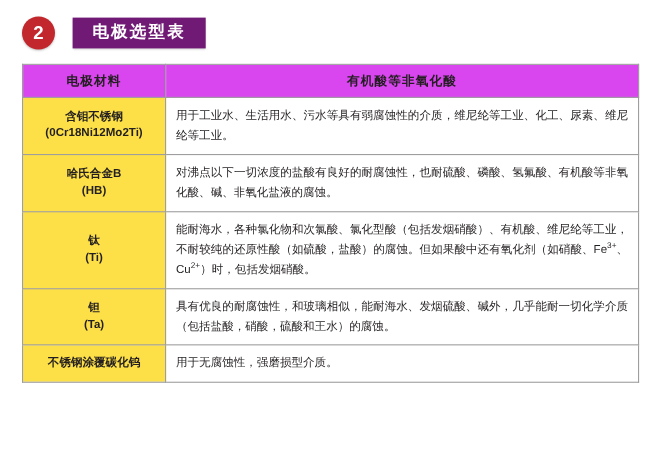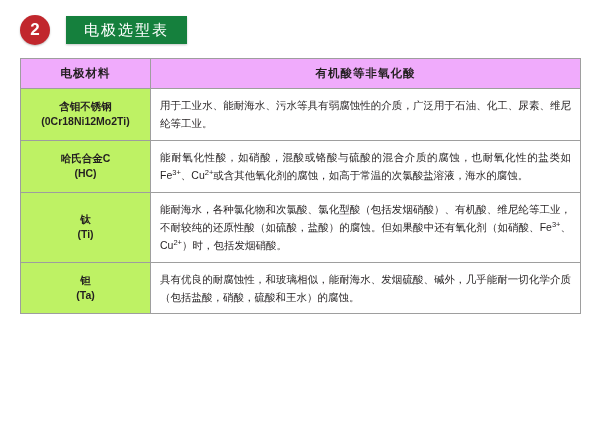--- a/index.html
+++ b/index.html
@@ -37,55 +37,55 @@
     font-size: 17px;
     font-weight: bold;
     display: flex;
     align-items: center;
     justify-content: center;
     box-shadow: 0 1px 2px rgba(0,0,0,0.25);
     flex: 0 0 auto;
   }
   .title-bar {
     margin-left: 16px;
-    background: #15803d;
+    background: #701a75;
     color: #ffffff;
     font-size: 15px;
-    font-weight: normal;
+    font-weight: bold;
     letter-spacing: 2px;
     padding: 6px 18px 7px 18px;
     line-height: 1;
     white-space: nowrap;
     box-shadow: 0 1px 2px rgba(0,0,0,0.22);
   }
   
   table.spec {
     border-collapse: collapse;
     width: 560px;
     table-layout: fixed;
     border: 1px solid #9e9e9e;
   }
   table.spec th, table.spec td {
     border: 1px solid #9e9e9e;
     vertical-align: middle;
   }
   table.spec thead th {
-    background: #f0abfc;
+    background: #d946ef;
     font-size: 11.5px;
     font-weight: bold;
     letter-spacing: 1px;
     padding: 7px 16px;
     text-align: center;
     color: #231f20;
   }
   .col-mat { width: 130px; }
   .col-desc { width: 430px; }
 
   td.mat {
-    background: #bef264;
+    background: #fde047;
     text-align: center;
     font-size: 10.5px;
     font-weight: bold;
     line-height: 1.45;
     padding: 6px 4px;
     color: #231f20;
   }
   td.mat .sub {
     display: block;
     font-size: 10.5px;
@@ -124,43 +124,47 @@
         <th>电极材料</th>
         <th>有机酸等非氧化酸</th>
       </tr>
     </thead>
     <tbody>
       <tr>
         <td class="mat">
           <span class="sub">含钼不锈钢</span>
           <span class="sub">(0Cr18Ni12Mo2Ti)</span>
         </td>
-        <td class="desc">用于工业水、能耐海水、污水等具有弱腐蚀性的介质，广泛用于石油、化工、尿素、维尼纶等工业。</td>
+        <td class="desc">用于工业水、生活用水、污水等具有弱腐蚀性的介质，维尼纶等工业、化工、尿素、维尼纶等工业。</td>
       </tr>
       <tr>
         <td class="mat">
-          <span class="sub">哈氏合金C</span>
-          <span class="sub">(HC)</span>
+          <span class="sub">哈氏合金B</span>
+          <span class="sub">(HB)</span>
         </td>
-        <td class="desc">
-          <span>能耐氧化性酸，如硝酸，混酸或铬酸与硫酸的混合介质的腐蚀，也耐氧化性的盐类如Fe</span><sup>3+</sup><span>、Cu</span><sup>2+</sup><span>或含其他氧化剂的腐蚀，如高于常温的次氯酸盐溶液，海水的腐蚀。</span>
-        </td>
+        <td class="desc">对沸点以下一切浓度的盐酸有良好的耐腐蚀性，也耐硫酸、磷酸、氢氟酸、有机酸等非氧化酸、碱、非氧化盐液的腐蚀。</td>
       </tr>
       <tr>
         <td class="mat">
           <span class="sub">钛</span>
           <span class="sub">(Ti)</span>
         </td>
         <td class="desc">
           <span>能耐海水，各种氯化物和次氯酸、氯化型酸（包括发烟硝酸）、有机酸、维尼纶等工业，不耐较纯的还原性酸（如硫酸，盐酸）的腐蚀。但如果酸中还有氧化剂（如硝酸、Fe</span><sup>3+</sup><span>、Cu</span><sup>2+</sup><span>）时，包括发烟硝酸。</span>
         </td>
       </tr>
       <tr>
         <td class="mat">
           <span class="sub">钽</span>
           <span class="sub">(Ta)</span>
         </td>
         <td class="desc">具有优良的耐腐蚀性，和玻璃相似，能耐海水、发烟硫酸、碱外，几乎能耐一切化学介质（包括盐酸，硝酸，硫酸和王水）的腐蚀。</td>
       </tr>
+      <tr>
+        <td class="mat">
+          <span class="sub">不锈钢涂覆碳化钨</span>
+        </td>
+        <td class="desc">用于无腐蚀性，强磨损型介质。</td>
+      </tr>
     </tbody>
   </table>
 
 </div>
 
 </body></html>

